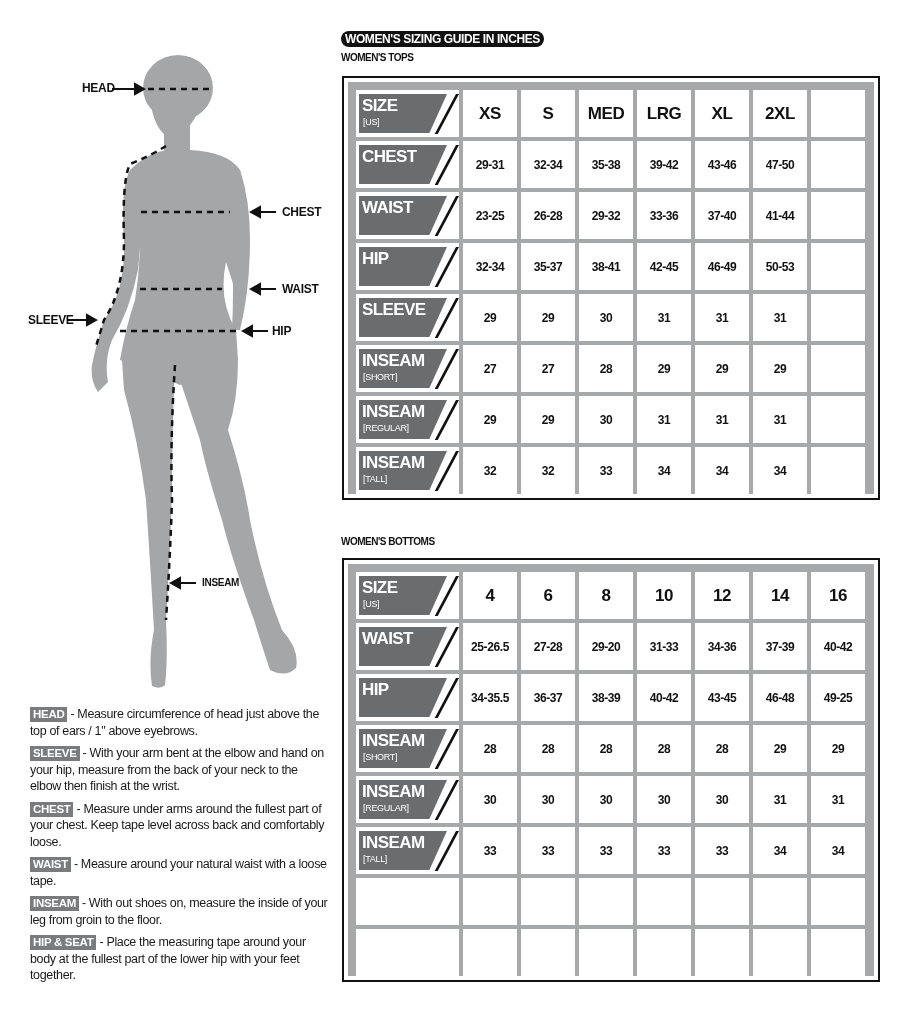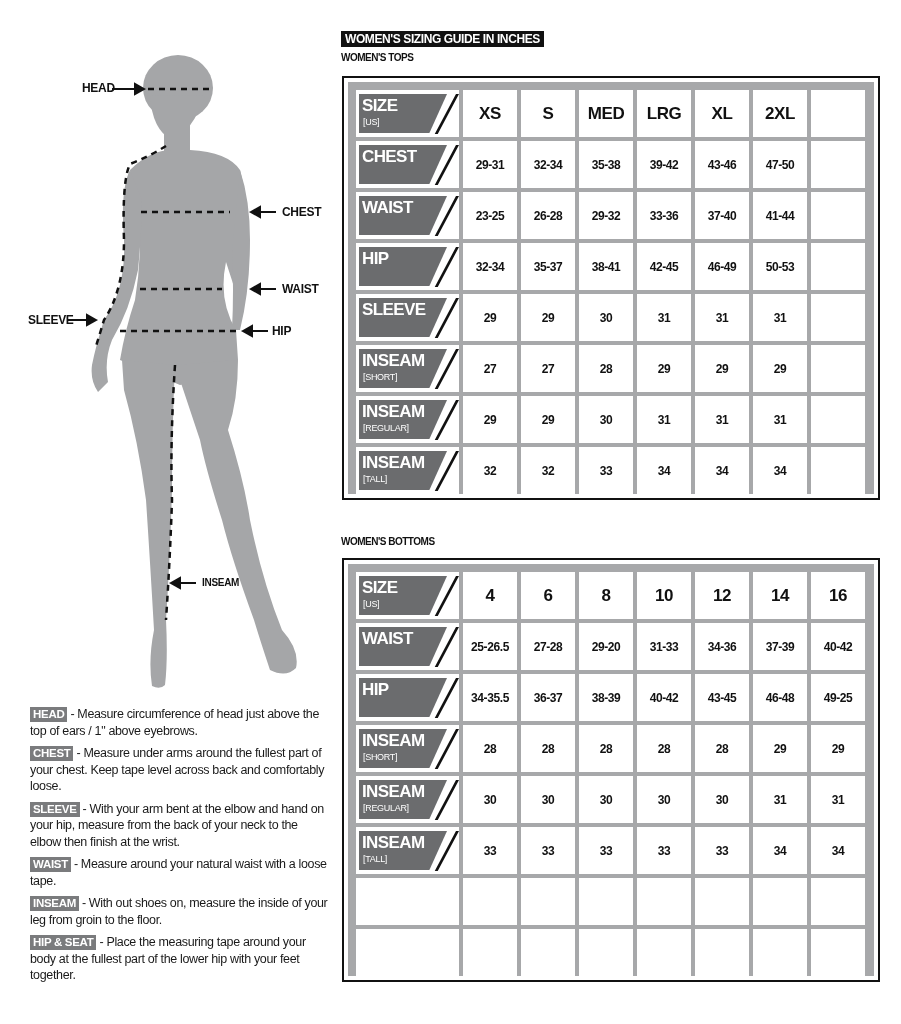--- a/index.html
+++ b/index.html
@@ -5,21 +5,21 @@
   html,body{margin:0;padding:0;background:#fff;}
   body{width:901px;height:1024px;position:relative;overflow:hidden;font-family:"Liberation Sans","DejaVu Sans",sans-serif;color:#111;}
   
   .figure{position:absolute;left:0;top:40px;width:340px;height:660px;}
   .fig-label{position:absolute;font-weight:bold;font-size:12px;letter-spacing:-0.3px;color:#111;font-family:"Liberation Sans",sans-serif;}
   
   .legend{position:absolute;left:30px;top:706px;width:300px;}
   .legend p{margin:0 0 6px 0;font-size:12.5px;line-height:16.5px;color:#1a1a1a;font-family:"Liberation Sans",sans-serif;letter-spacing:-0.35px;}
   .tag{display:inline-block;background:#7a7b7d;color:#fff;font-weight:bold;font-size:11.5px;padding:0 3px;line-height:15px;margin-right:3px;letter-spacing:-0.3px;}
   
-  .guide-title{position:absolute;left:341px;top:31px;background:#111;color:#fff;font-weight:bold;font-size:12px;padding:1px 4px;letter-spacing:-0.4px;}
+  .guide-title{position:absolute;left:341px;top:31px;background:#111;color:#fff;font-weight:bold;font-size:12px;padding:1px 4px;letter-spacing:-0.4px;border-radius:8px;}
   .sec-title{position:absolute;left:341px;font-weight:bold;font-size:10px;letter-spacing:-0.5px;}
   
   .frame{position:absolute;left:342px;width:526px;border:2px solid #111;background:#fff;padding:4px;}
   .inner{background:#a7a8aa;padding:8px 8px 0 8px;}
   .grid{display:grid;gap:4px;background:#a7a8aa;}
   .cell{background:#fff;display:flex;align-items:center;justify-content:center;font-weight:bold;font-size:12px;letter-spacing:-0.4px;height:47px;}
   .cell.head{font-size:17px;}
   .rowlabel{background:#fff;height:47px;position:relative;overflow:hidden;}
   .rowlabel .tab{position:absolute;left:3px;top:4px;bottom:4px;width:88px;background:#6b6c6e;clip-path:polygon(0 0,100% 0,80% 100%,0 100%);}
   .rowlabel .slash{position:absolute;left:74px;top:4px;width:3px;height:40px;background:#111;transform:skewX(-30deg);transform-origin:top left;left:100px;}
@@ -75,22 +75,22 @@
   <span class="fig-label" style="left:82px;top:41px;">HEAD</span>
   <span class="fig-label" style="left:282px;top:165px;">CHEST</span>
   <span class="fig-label" style="left:282px;top:242px;">WAIST</span>
   <span class="fig-label" style="left:28px;top:273px;">SLEEVE</span>
   <span class="fig-label" style="left:272px;top:284px;">HIP</span>
   <span class="fig-label" style="left:202px;top:537px;font-size:10px;">INSEAM</span>
 </div>
 
 <div class="legend">
   <p><span class="tag">HEAD</span><span>- Measure circumference of head just above the top of ears / 1" above eyebrows.</span></p>
+  <p><span class="tag">SLEEVE</span><span>- With your arm bent at the elbow and hand on your hip, measure from the back of your neck to the elbow then finish at the wrist.</span></p>
   <p><span class="tag">CHEST</span><span>- Measure under arms around the fullest part of your chest. Keep tape level across back and comfortably loose.</span></p>
-  <p><span class="tag">SLEEVE</span><span>- With your arm bent at the elbow and hand on your hip, measure from the back of your neck to the elbow then finish at the wrist.</span></p>
   <p><span class="tag">WAIST</span><span>- Measure around your natural waist with a  loose tape.</span></p>
   <p><span class="tag">INSEAM</span><span>- With out shoes on, measure the inside of your leg from groin to the floor.</span></p>
   <p><span class="tag">HIP &amp; SEAT</span><span>- Place the measuring tape around your body at the fullest part of the lower hip with your feet together.</span></p>
 </div>
 
 <div class="guide-title">WOMEN'S SIZING GUIDE IN INCHES</div>
 <div class="sec-title" style="top:52px;">WOMEN'S TOPS</div>
 <div class="sec-title" style="top:536px;">WOMEN'S BOTTOMS</div>
 
 <div class="frame" style="top:76px;">

